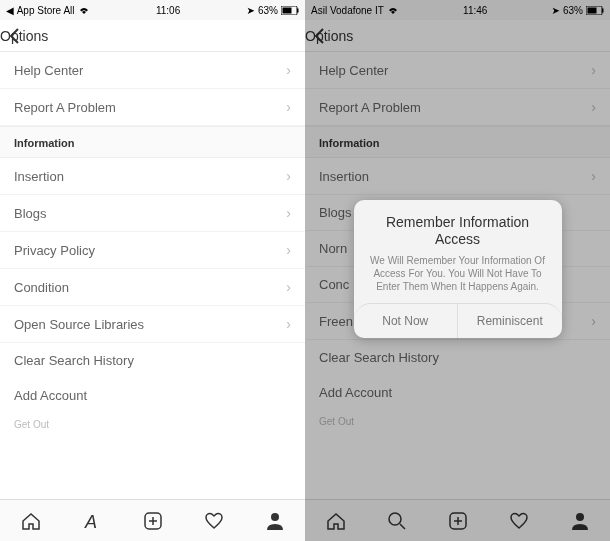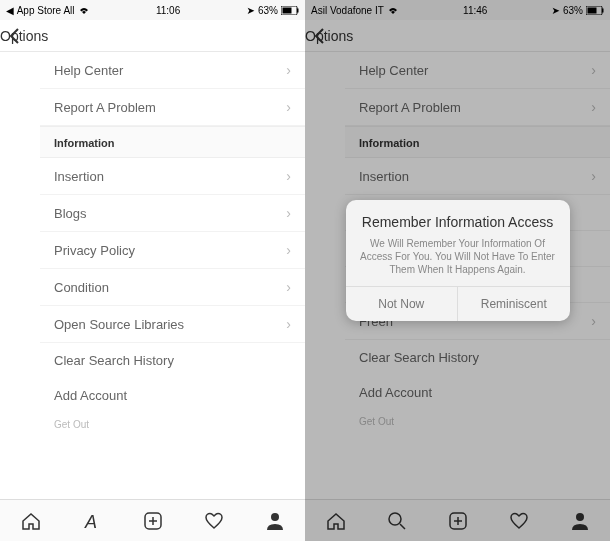--- a/index.html
+++ b/index.html
@@ -5,35 +5,35 @@
     * { margin: 0; padding: 0; box-sizing: border-box; font-family: -apple-system, Helvetica, Arial, sans-serif; }
     body { width: 610px; height: 541px; display: flex; background: #ccc; overflow: hidden; }
     .screen { width: 305px; height: 541px; background: #fff; position: relative; display: flex; flex-direction: column; }
     .screen.dimmed::before { content: ""; position: absolute; inset: 0; background: rgba(0,0,0,0.28); z-index: 5; pointer-events: none; }
     .status-bar { height: 20px; background: #f7f7f7; display: flex; align-items: center; justify-content: space-between; padding: 0 6px; font-size: 10px; color: #000; font-weight: 500; }
     .status-left { display: flex; align-items: center; gap: 3px; }
     .status-right { display: flex; align-items: center; gap: 3px; }
     .nav-bar { height: 32px; display: flex; align-items: center; justify-content: flex-start; position: relative; border-bottom: 1px solid #e8e8e8; }
     .back-btn { position: absolute; left: 8px; font-size: 20px; color: #333; }
     .nav-title { font-size: 14px; color: #333; }
-    .content { flex: 1; overflow: hidden; margin-left: 40px; }
+    .content { flex: 1; overflow: hidden; }
     .row { display: flex; align-items: center; justify-content: space-between; padding: 10px 14px; font-size: 13px; color: #555; border-bottom: 1px solid #f2f2f2; min-height: 34px; }
     .row.no-border { border-bottom: none; }
     .row .label { color: #666; }
     .chevron { color: #bbb; font-size: 14px; }
     .section-header { padding: 10px 14px 8px; font-size: 11px; font-weight: 600; color: #333; border-bottom: 1px solid #eee; border-top: 1px solid #eee; background: #fafafa; }
     .faded { color: #b8b8b8; }
     .small { font-size: 10px; color: #bbb; padding: 6px 14px; }
     .tab-bar { height: 42px; border-top: 1px solid #ddd; display: flex; align-items: center; justify-content: space-around; background: #fafafa; }
     .tab-icon { width: 22px; height: 22px; display: flex; align-items: center; justify-content: center; }
-    .modal { position: absolute; left: 50%; top: 200px; transform: translateX(-50%); width: 224px; background: #f3f3f3; border-radius: 10px; z-index: 10; box-shadow: 0 2px 12px rgba(0,0,0,0.25); overflow: hidden; }
+    .modal { position: absolute; left: 50%; top: 200px; transform: translateX(-50%); width: 208px; background: #f3f3f3; border-radius: 10px; z-index: 10; box-shadow: 0 2px 12px rgba(0,0,0,0.25); overflow: hidden; }
     .modal-body { padding: 14px 12px 10px; text-align: center; }
     .modal-title { font-size: 14px; color: #333; margin-bottom: 6px; line-height: 1.2; }
     .modal-msg { font-size: 10px; color: #888; line-height: 1.3; }
-    .modal-actions { display: flex; border-top: 1px solid #ddd; }
+    .modal-actions { display: flex; border-top: 1px solid #ddd; border-radius: 17px; }
     .modal-btn { flex: 1; padding: 10px 0; text-align: center; font-size: 12px; color: #777; }
     .modal-btn + .modal-btn { border-left: 1px solid #ddd; }
     svg { display: block; }
   </style>
 </head>
 <body>
 
 <div class="screen">
   <div class="status-bar">
     <div class="status-left">

